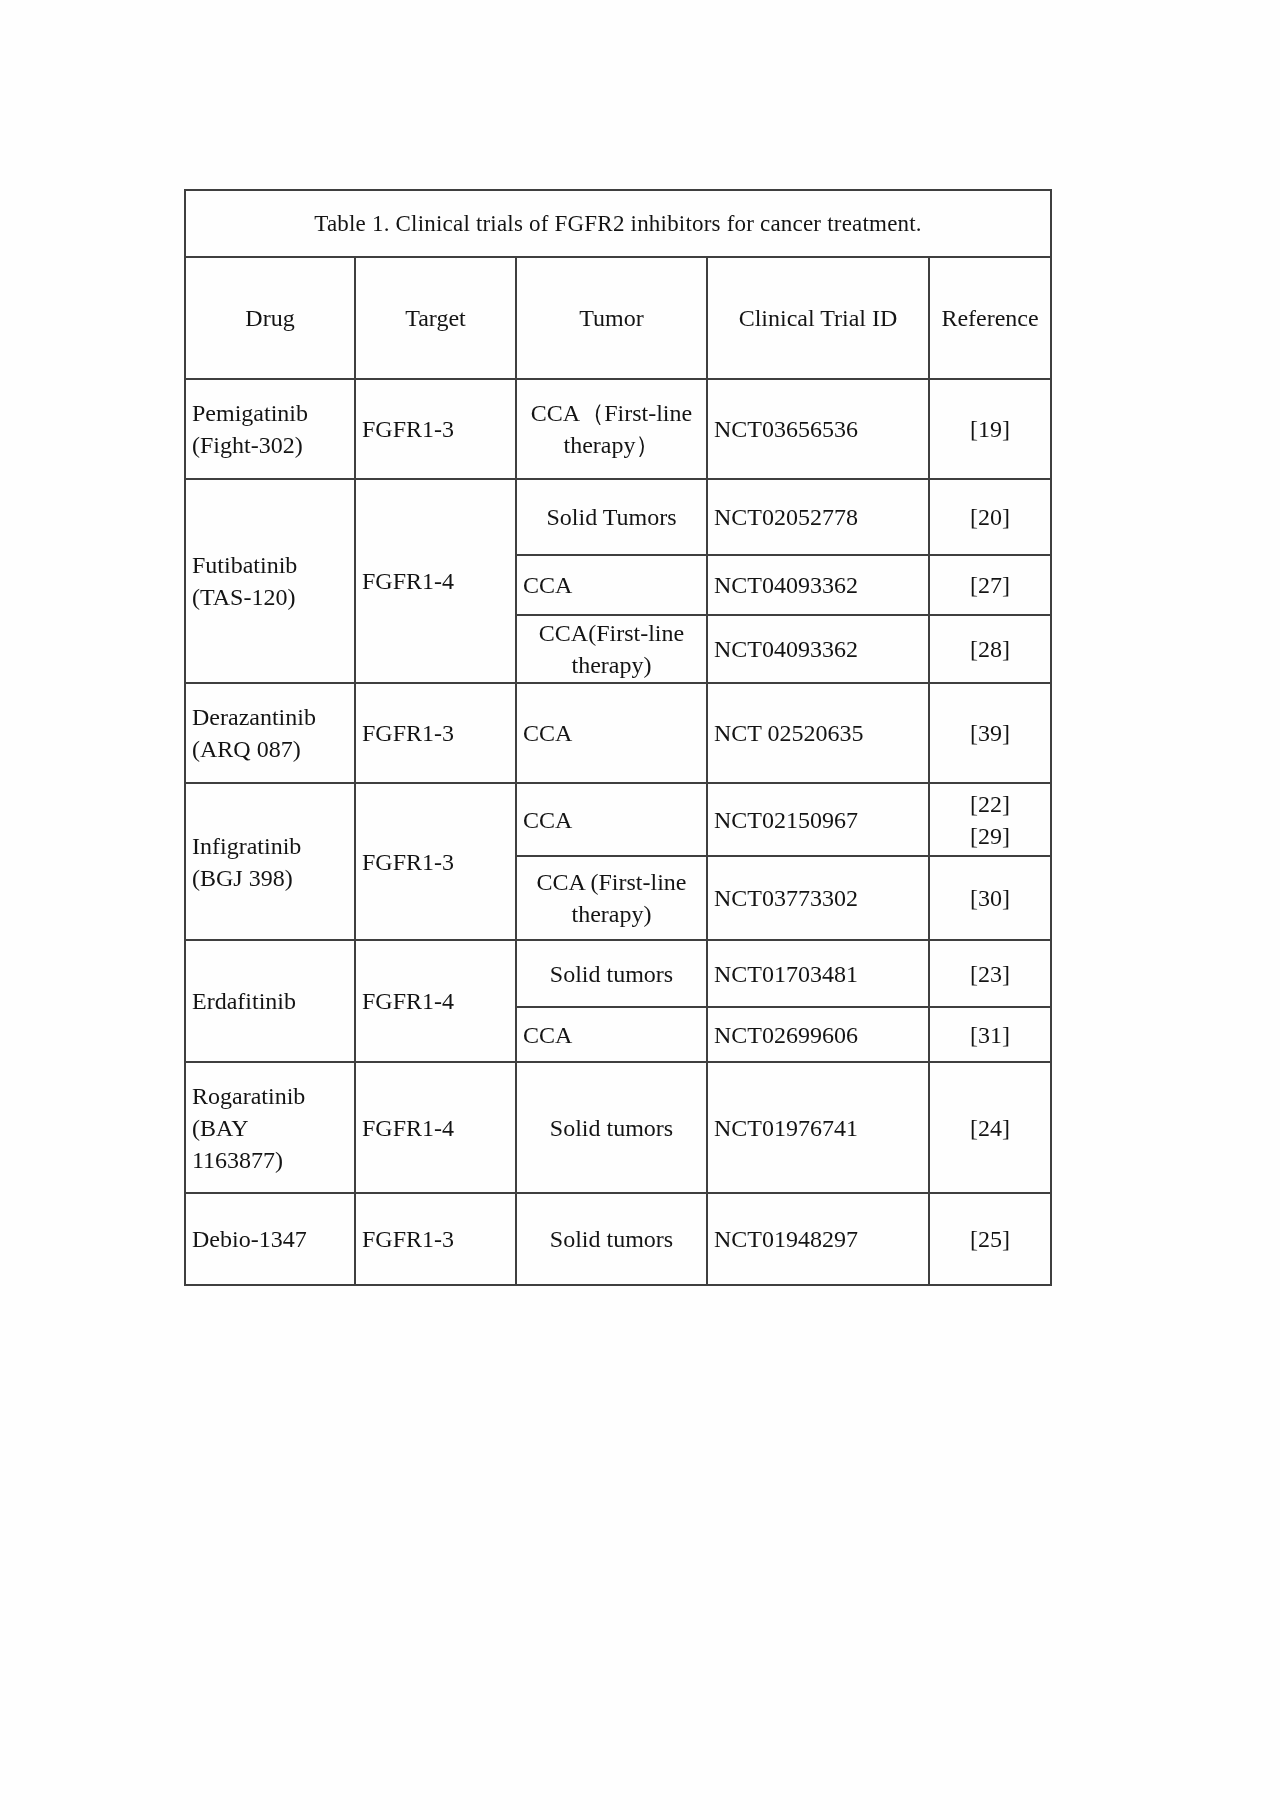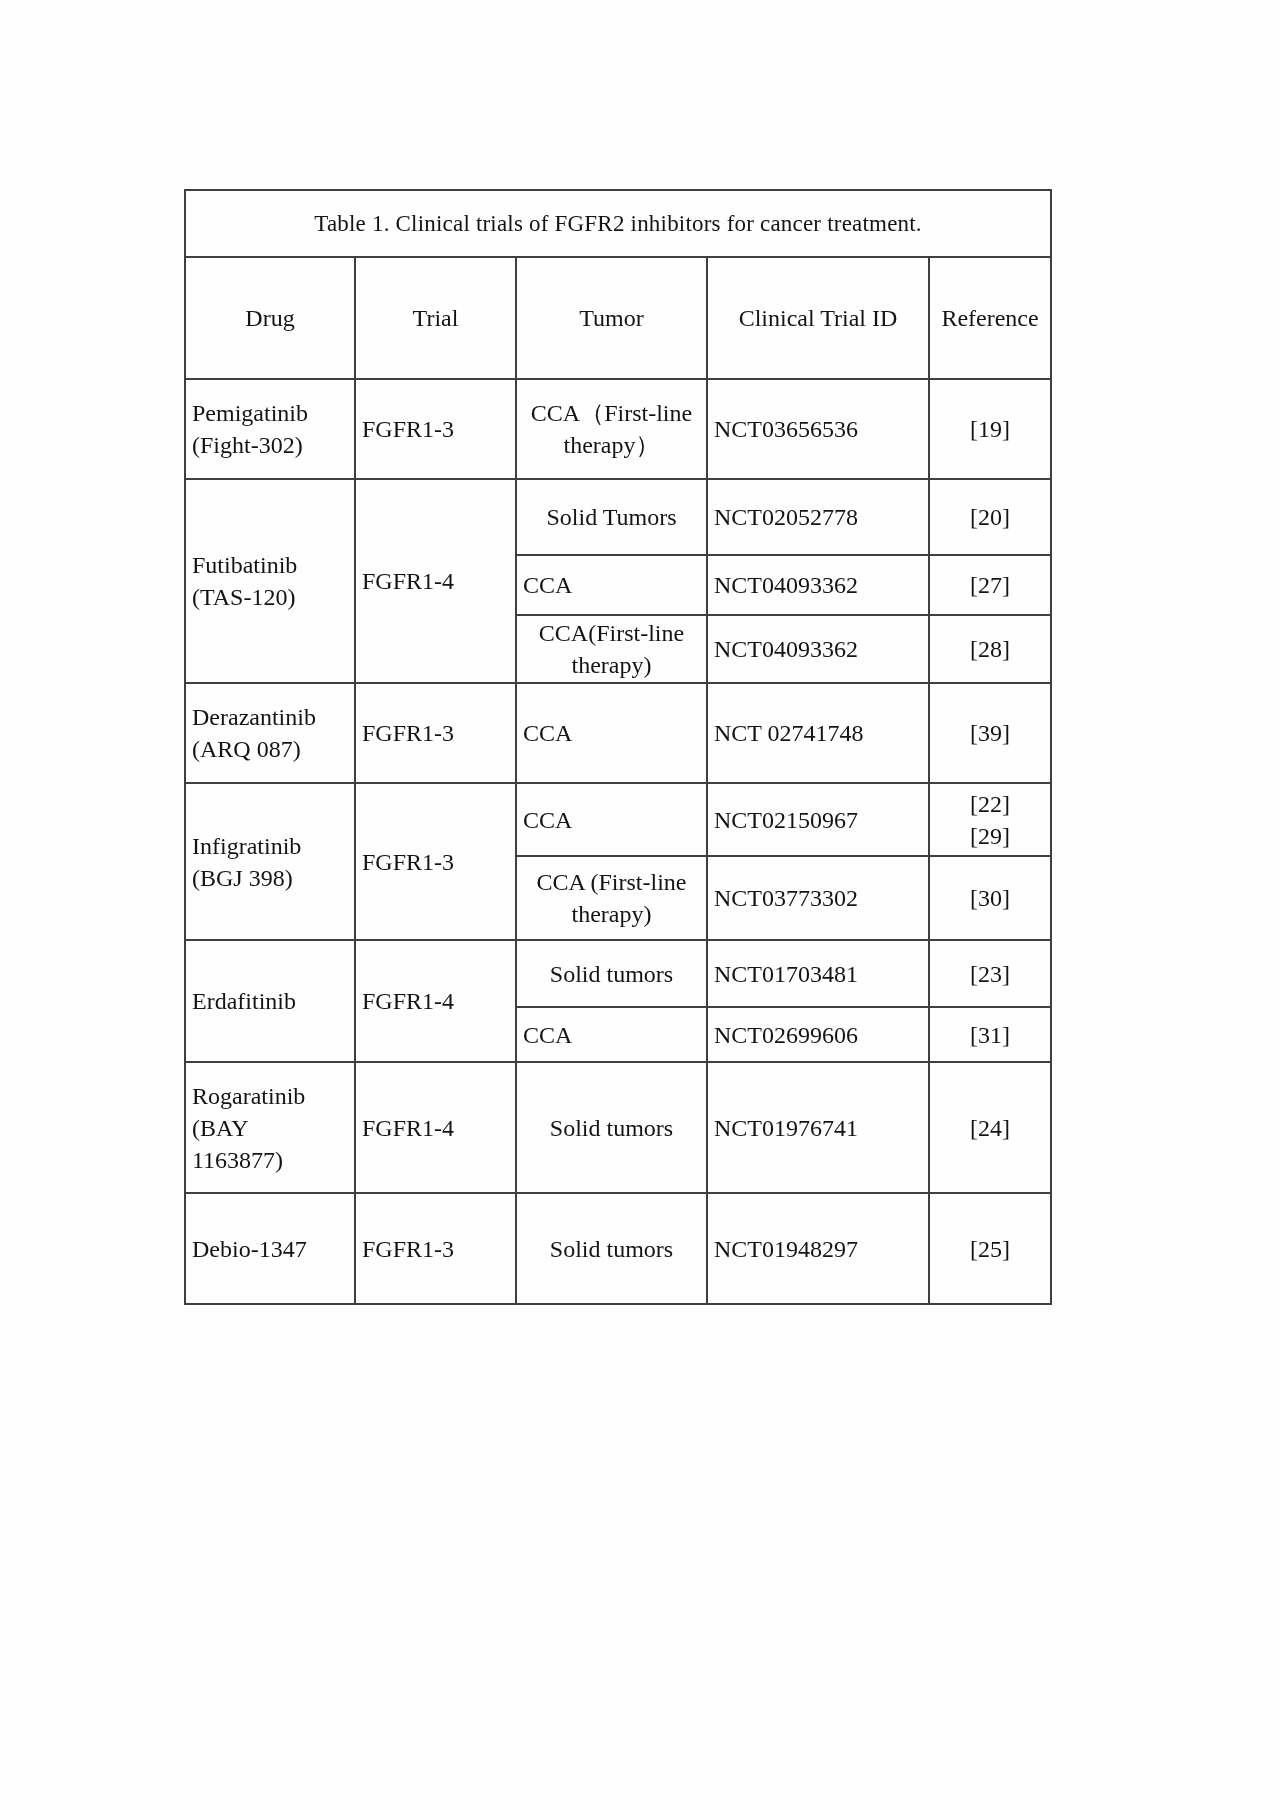--- a/index.html
+++ b/index.html
@@ -64,21 +64,21 @@
       <col style="width:122px">
     </colgroup>
     <tbody>
 
       <tr style="height:67px">
         <td colspan="5" class="title-cell">Table 1. Clinical trials of FGFR2 inhibitors for cancer treatment.</td>
       </tr>
 
       <tr style="height:122px">
         <th class="hdr">Drug</th>
-        <th class="hdr">Trial</th>
+        <th class="hdr">Target</th>
         <th class="hdr">Tumor</th>
         <th class="hdr">Clinical Trial ID</th>
         <th class="hdr">Reference</th>
       </tr>
 
       <tr style="height:100px">
         <td class="c-drug">Pemigatinib
 (Fight-302)</td>
         <td class="c-target">FGFR1-3</td>
         <td class="c-tumor">CCA（First-line
@@ -105,21 +105,21 @@
 therapy)</td>
         <td class="c-id vt">NCT04093362</td>
         <td class="c-ref vt">[28]</td>
       </tr>
 
       <tr style="height:100px">
         <td class="c-drug">Derazantinib
 (ARQ 087)</td>
         <td class="c-target">FGFR1-3</td>
         <td class="c-tumor ac">CCA</td>
-        <td class="c-id">NCT 02741748</td>
+        <td class="c-id">NCT 02520635</td>
         <td class="c-ref">[39]</td>
       </tr>
 
       <tr style="height:73px">
         <td class="c-drug" rowspan="2">Infigratinib
 (BGJ 398)</td>
         <td class="c-target vt" rowspan="2">FGFR1-3</td>
         <td class="c-tumor ac">CCA</td>
         <td class="c-id">NCT02150967</td>
         <td class="c-ref">[22]
@@ -148,21 +148,21 @@
       <tr style="height:131px">
         <td class="c-drug">Rogaratinib
 (BAY
 1163877)</td>
         <td class="c-target">FGFR1-4</td>
         <td class="c-tumor">Solid tumors</td>
         <td class="c-id">NCT01976741</td>
         <td class="c-ref">[24]</td>
       </tr>
 
-      <tr style="height:111px">
+      <tr style="height:92px">
         <td class="c-drug">Debio-1347</td>
         <td class="c-target">FGFR1-3</td>
         <td class="c-tumor">Solid tumors</td>
         <td class="c-id">NCT01948297</td>
         <td class="c-ref">[25]</td>
       </tr>
     </tbody>
   </table>
 </div>
 

